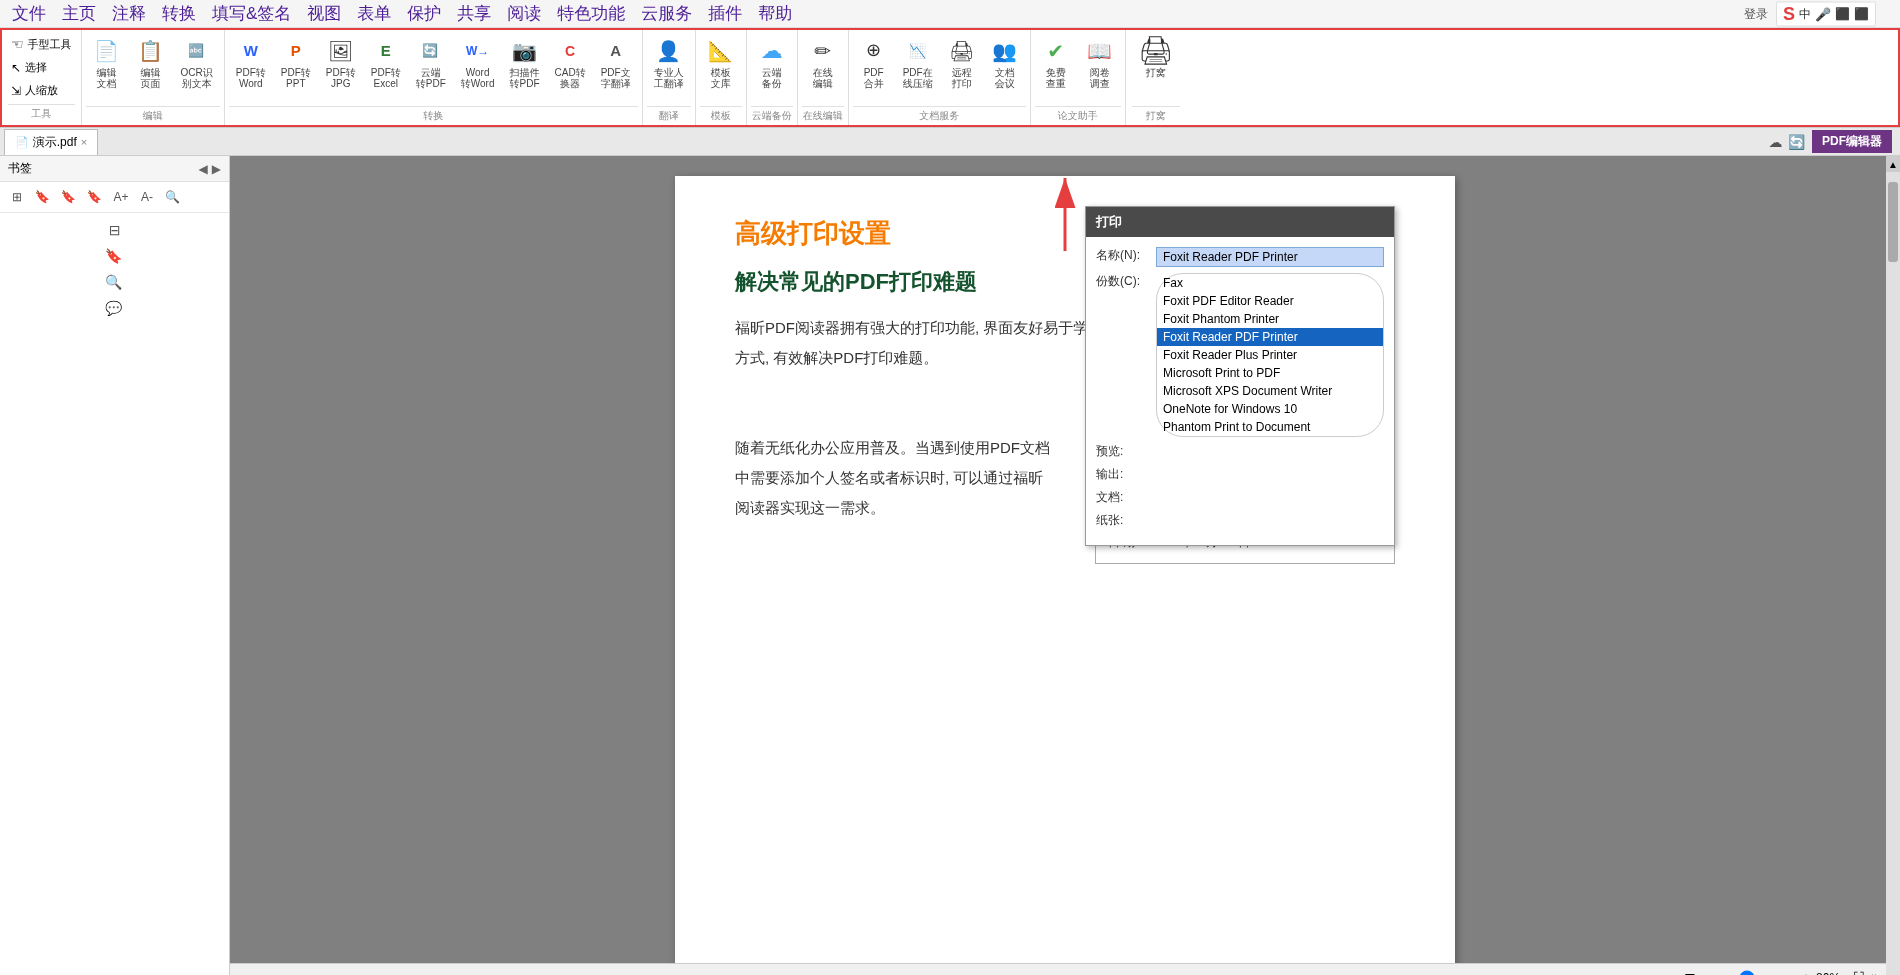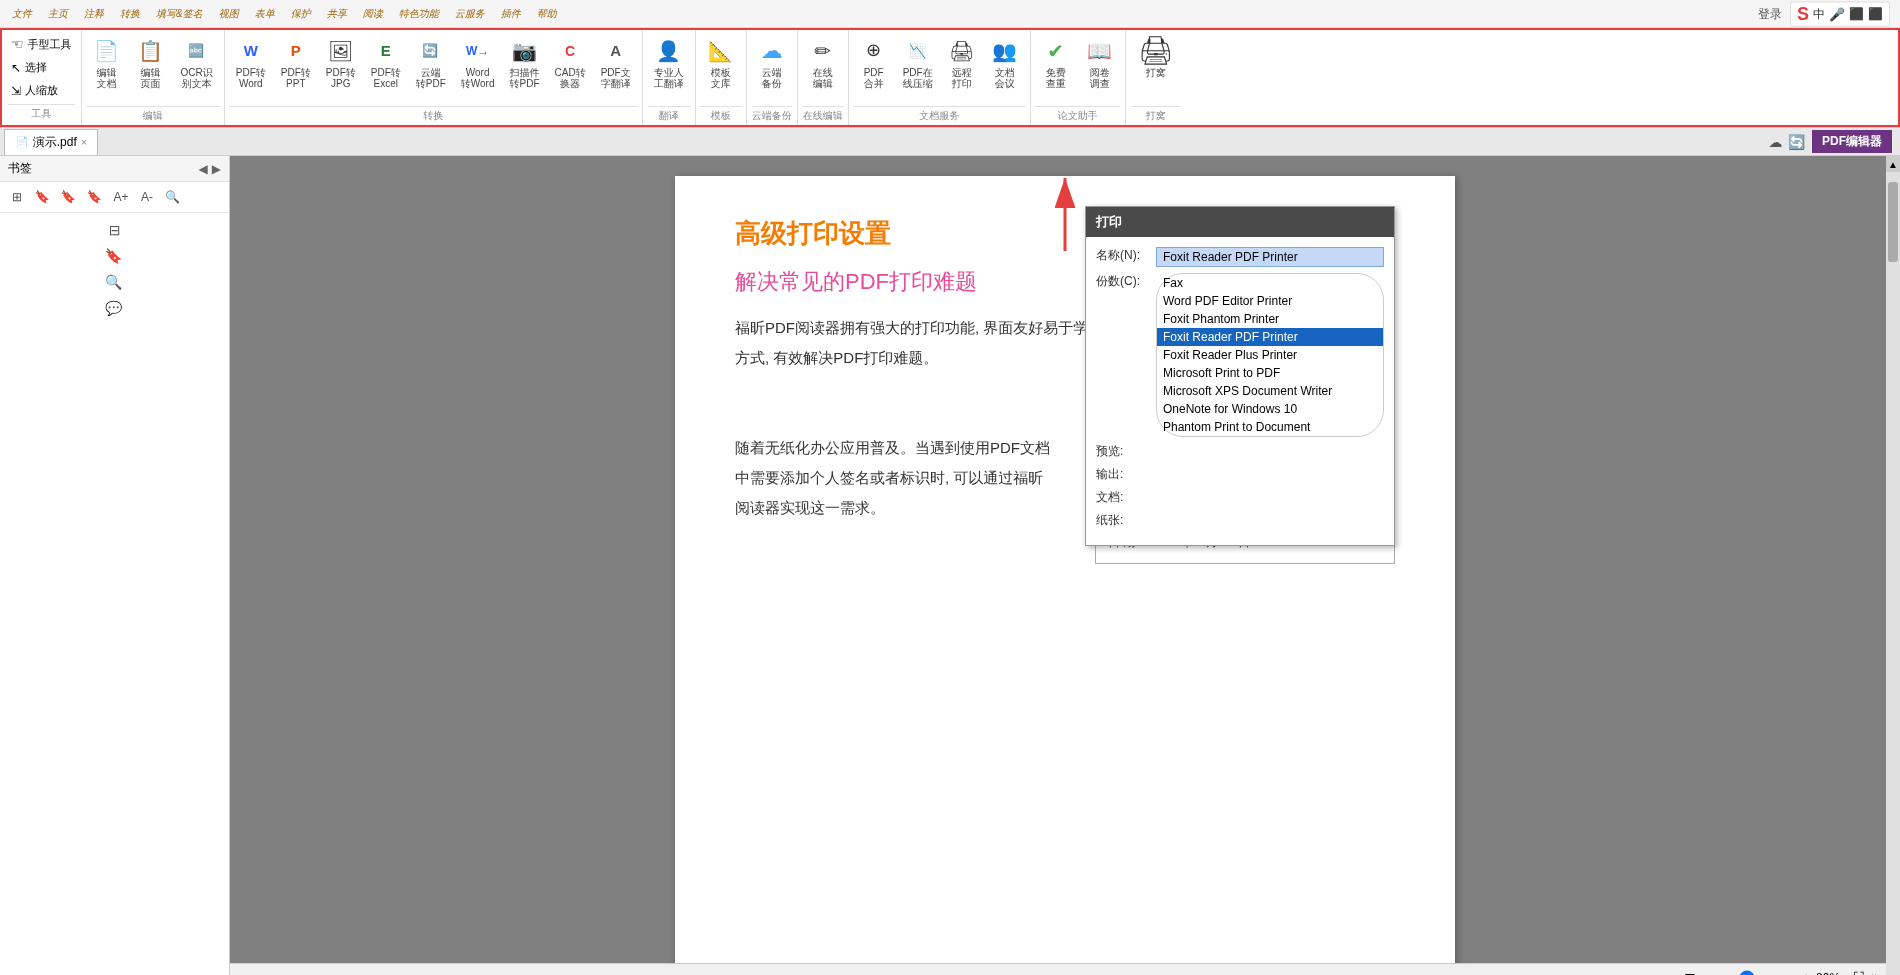--- a/index.html
+++ b/index.html
@@ -3,21 +3,21 @@
   <meta charset="utf-8">
   <style>
     * { margin: 0; padding: 0; box-sizing: border-box; }
     body { font-family: 'Microsoft YaHei', SimSun, sans-serif; background: #f0f0f0; width: 1900px; height: 975px; overflow: hidden; font-size: 12px; }
 
     
     .ribbon-container { background: #fff; border-bottom: 1px solid #ccc; }
 
     
     .menu-bar { display: flex; align-items: center; background: #f5f5f5; height: 28px; padding: 0 4px; border-bottom: 1px solid #ddd; }
-    .menu-item { padding: 2px 8px; font-size: 10px; cursor: pointer; color: #a16207; font-style: italic; }
+    .menu-item { padding: 2px 8px; font-size: 17px; cursor: pointer; color: #4c1d95; }
 
     .tool-btn { display: flex; flex-direction: column; align-items: center; justify-content: flex-start; padding: 4px 6px; cursor: pointer; font-size: 11px; color: #333; min-width: 38px; max-width: 56px; text-align: center; line-height: 1.2; border: 1px solid transparent; border-radius: 3px; }
 
     .tool-icon { width: 28px; height: 28px; display: flex; align-items: center; justify-content: center; font-size: 20px; margin-bottom: 2px; }
 
     .tool-label { font-size: 10px; color: #444; line-height: 1.1; white-space: nowrap; }
 
     
     .tab-bar { display: flex; align-items: center; background: #e8e8e8; height: 28px; padding-left: 4px; border-bottom: 1px solid #ccc; }
     .tab-item { display: flex; align-items: center; background: #fff; border: 1px solid #bbb; border-bottom: none; padding: 3px 10px; font-size: 12px; cursor: pointer; height: 26px; gap: 4px; }
@@ -37,21 +37,21 @@
 
     .sidebar-nav { display: flex; flex-direction: column; padding: 4px 0; flex: 1; }
     .sidebar-icon-btn { width: 22px; height: 22px; display: flex; align-items: center; justify-content: center; margin: 2px auto; cursor: pointer; color: #555; font-size: 14px; }
 
     
     .pdf-area { flex: 1; background: #808080; overflow: hidden; display: flex; justify-content: center; padding: 20px; position: relative; }
     .pdf-page { background: #fff; width: 780px; min-height: 900px; padding: 40px 60px; position: relative; box-shadow: 2px 2px 8px rgba(0,0,0,0.3); }
 
     
     .pdf-section-title { font-size: 26px; font-weight: bold; color: #f57c00; margin-bottom: 16px; }
-    .pdf-subtitle { font-size: 22px; font-weight: normal; color: #ec4899; margin-bottom: 16px; }
+    .pdf-subtitle { font-size: 22px; font-weight: bold; color: #14532d; margin-bottom: 16px; }
     .pdf-body { font-size: 15px; color: #333; line-height: 2.0; margin-bottom: 20px; }
 
     
     .print-dialog { position: absolute; right: 60px; top: 20px; width: 320px; background: #fff; border: 1px solid #999; box-shadow: 2px 2px 6px rgba(0,0,0,0.3); }
     .print-dialog-header { background: #4a4a4a; color: #fff; padding: 6px 10px; font-size: 13px; font-weight: bold; }
     .print-dialog-body { padding: 10px; font-size: 12px; }
     .print-row { display: flex; align-items: flex-start; margin-bottom: 6px; }
     .print-label { width: 60px; color: #333; flex-shrink: 0; }
     .print-input-highlight { background: #c5d8f7; border: 1px solid #7da9d8; padding: 2px 6px; flex: 1; font-size: 12px; }
     .print-list { flex: 1; border: 1px solid #ccc; }
@@ -73,21 +73,21 @@
     <span class="menu-item">视图</span>
     <span class="menu-item">表单</span>
     <span class="menu-item">保护</span>
     <span class="menu-item">共享</span>
     <span class="menu-item">阅读</span>
     <span class="menu-item">特色功能</span>
     <span class="menu-item">云服务</span>
     <span class="menu-item">插件</span>
     <span class="menu-item">帮助</span>
 
-    <div style="position:absolute; right:10px; top:50%; transform:translateY(-50%); display:flex; align-items:center; gap:8px;">
+    <div style="position:absolute; right:24px; top:50%; transform:translateY(-50%); display:flex; align-items:center; gap:8px;">
       <span style="font-size:12px; color:#555; cursor:pointer;">登录</span>
       <div style="display:flex; align-items:center; gap:4px; background:#fff; border:1px solid #ddd; padding:1px 6px; border-radius:2px;">
         <span style="color:#e53e3e; font-weight:bold; font-size:18px;">S</span>
         <span style="font-size:12px; color:#333;">中</span>
         <span style="font-size:13px;">🎤</span>
         <span style="font-size:12px; color:#555;">⬛</span>
         <span style="font-size:12px; color:#555;">⬛</span>
       </div>
     </div>
   </div>
@@ -328,21 +328,21 @@
           <div class="print-dialog-header">打印</div>
           <div class="print-dialog-body">
             <div class="print-row">
               <span class="print-label">名称(N):</span>
               <span class="print-input-highlight">Foxit Reader PDF Printer</span>
             </div>
             <div class="print-row" style="align-items:flex-start; margin-top:4px;">
               <span class="print-label">份数(C):</span>
               <div class="print-list" style="flex:1;border-radius:27px;">
                 <div class="print-list-item">Fax</div>
-                <div class="print-list-item">Word PDF Editor Printer</div>
+                <div class="print-list-item">Foxit PDF Editor Reader</div>
                 <div class="print-list-item">Foxit Phantom Printer</div>
                 <div class="print-list-item selected">Foxit Reader PDF Printer</div>
                 <div class="print-list-item">Foxit Reader Plus Printer</div>
                 <div class="print-list-item">Microsoft Print to PDF</div>
                 <div class="print-list-item">Microsoft XPS Document Writer</div>
                 <div class="print-list-item">OneNote for Windows 10</div>
                 <div class="print-list-item">Phantom Print to Document</div>
               </div>
             </div>
             <div class="print-row" style="margin-top:0;">

